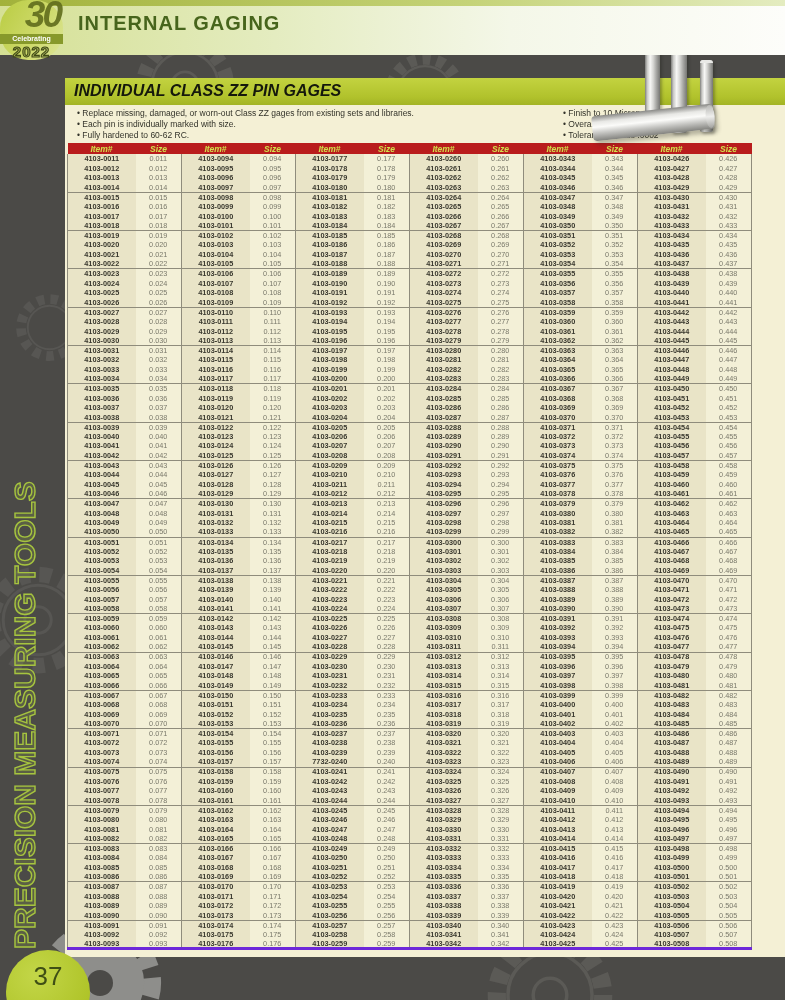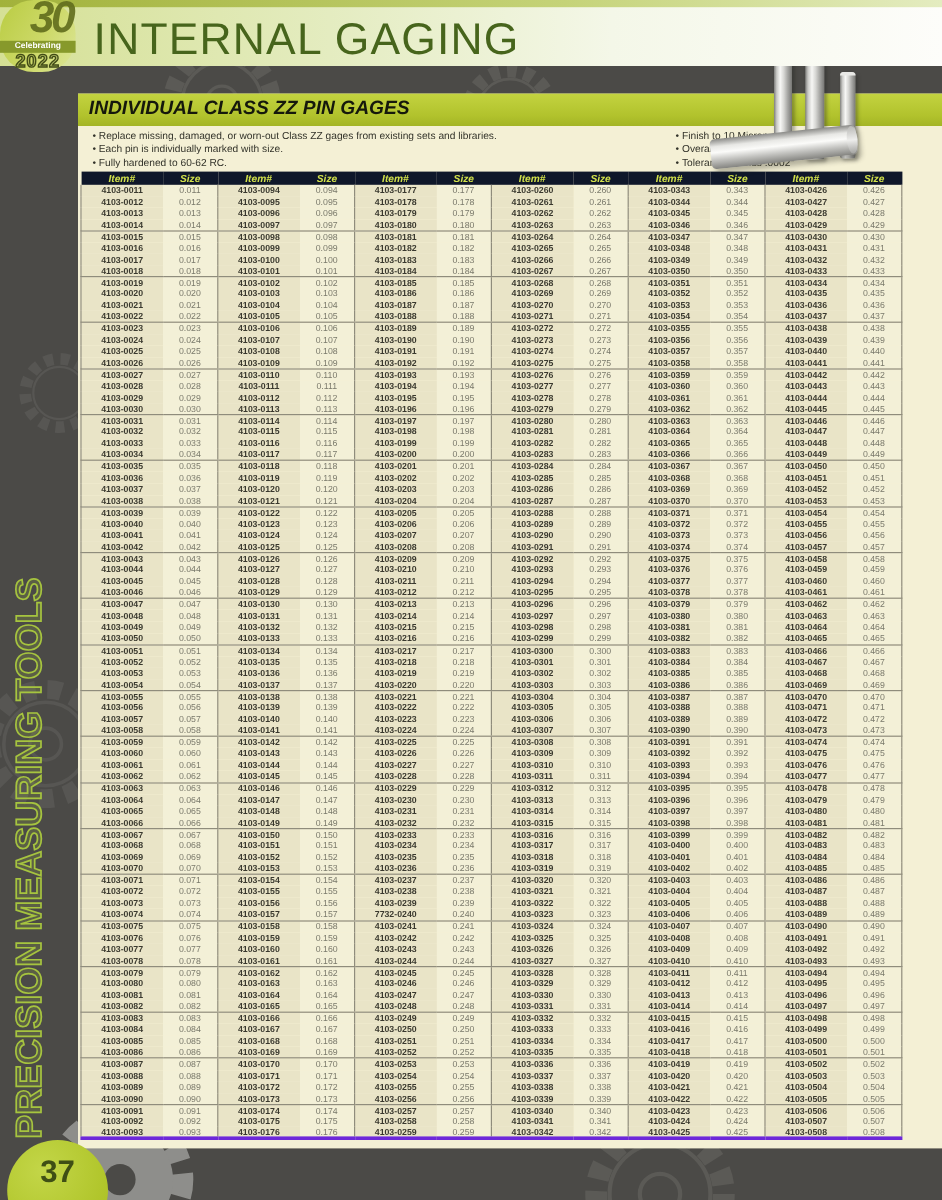--- a/index.html
+++ b/index.html
@@ -4,21 +4,21 @@
 <style>
   * { margin:0; padding:0; box-sizing:border-box; }
   html,body { width:785px; height:1000px; overflow:hidden; font-family:"Liberation Sans", sans-serif; }
   body { position:relative; background:#4b4a47; }
 
   
   .banner { position:absolute; left:0; top:0; width:785px; height:55px; z-index:5;
     background:linear-gradient(90deg,#d5e095 0%,#e4ecc0 35%,#f4f7e8 65%,#fdfdfa 100%); }
   .banner::before { content:""; position:absolute; left:0; top:0; width:100%; height:6px;
     background:linear-gradient(90deg,#a2b23b,#c5d378 60%,#e4ecc0); }
-  .page-title { position:absolute; left:78px; top:12px; font-size:37px; font-weight:normal;
+  .page-title { position:absolute; left:78px; top:12px; font-size:20px; font-weight:bold;
     letter-spacing:1px; color:#47651c; }
 
   
   .logo { position:absolute; left:0; top:0; width:63px; height:60px; z-index:6;
     background:linear-gradient(120deg,#b9cc42 0%,#cdd968 55%,#dde69a 100%);border-radius:28px; }
   .logo-number { position:absolute; right:3px; top:-6px; font-size:37px; font-weight:bold;
     font-style:italic; color:#636f1e; opacity:.92; letter-spacing:-3px; }
   .logo-band { position:absolute; left:0; bottom:16px; width:100%; height:10px; background:#87992b;
     color:#ffffff; font-size:7px; font-weight:bold; text-align:center; line-height:10px; }
   .logo-year { position:absolute; left:0; bottom:0; width:100%; text-align:center;
@@ -37,21 +37,21 @@
     color:#15180c; line-height:26px; }
   .intro { position:relative; height:36px; background:#f4f0d5; }
   .bullets { list-style:none; font-size:8.5px; color:#33332a; line-height:11px; }
   .bullets-left { position:absolute; left:12px; top:3px; width:470px; }
   .bullets-right { position:absolute; left:498px; top:3px; width:185px; }
   .bullets li::before { content:"\2022\00a0 "; color:#33332a; }
 
   
   .table-wrap { padding:2px 2px 6px 2px; background:#f4f0d5; }
   table.pins { border-collapse:collapse; table-layout:fixed; width:684px; }
-  table.pins th { height:11px; background:#0f172a; color:#d2e14b; font-size:8.5px;
+  table.pins th { height:11px; background:#b91c1c; color:#d2e14b; font-size:8.5px;
     font-weight:bold; font-style:italic; text-align:center; }
   table.pins td { height:9.58px; font-size:7.3px; line-height:1; text-align:center;
     white-space:nowrap; overflow:hidden; }
   th.item, td.item { width:68px; }
   th.size, td.size { width:46px; }
   td.item { background:#e9e4c7; color:#39382e; font-weight:bold; border-left:1px solid #8f8c7c; }
   td.size { background:#f3f0d7; color:#7a796b; }
   td.size:last-child { border-right:1px solid #8f8c7c; }
   tr.sep td { border-bottom:1px solid #8f8c7c; }
   tbody tr:last-child td { border-bottom:3px solid #6d28d9; }
@@ -71,21 +71,21 @@
 
   
   .sidebar-vertical { position:absolute; left:8px; top:383px; height:566px; width:46px; z-index:3;
     writing-mode:vertical-rl; transform:rotate(180deg);
     font-size:30px; font-weight:bold; letter-spacing:0;
     color:rgba(166,196,63,.18); -webkit-text-stroke:1.4px #a6c43f; }
 
   
   .page-circle { position:absolute; left:6px; top:950px; width:84px; height:84px; border-radius:50%;
     background:radial-gradient(circle at 35% 30%,#c3d648,#aec327 75%); z-index:4; text-align:center; }
-  .page-circle span { display:inline-block; margin-top:11px; font-size:26px; font-weight:bold; color:#3f4f15; }
+  .page-circle span { display:inline-block; margin-top:11px; font-size:26px; font-weight:normal; color:#3f4f15; }
 </style>
 </head>
 <body>
 
 <div class="gear" style="left:700px; top:160px;">
   <svg width="160" height="160" viewBox="0 0 100 100" fill="none" stroke="#5b5a56" stroke-width="2.5">
     <circle cx="50" cy="50" r="38" stroke-width="13" stroke-dasharray="9 7"></circle>
       <circle cx="50" cy="50" r="30"></circle>
       <circle cx="50" cy="50" r="12"></circle>
   </svg>

